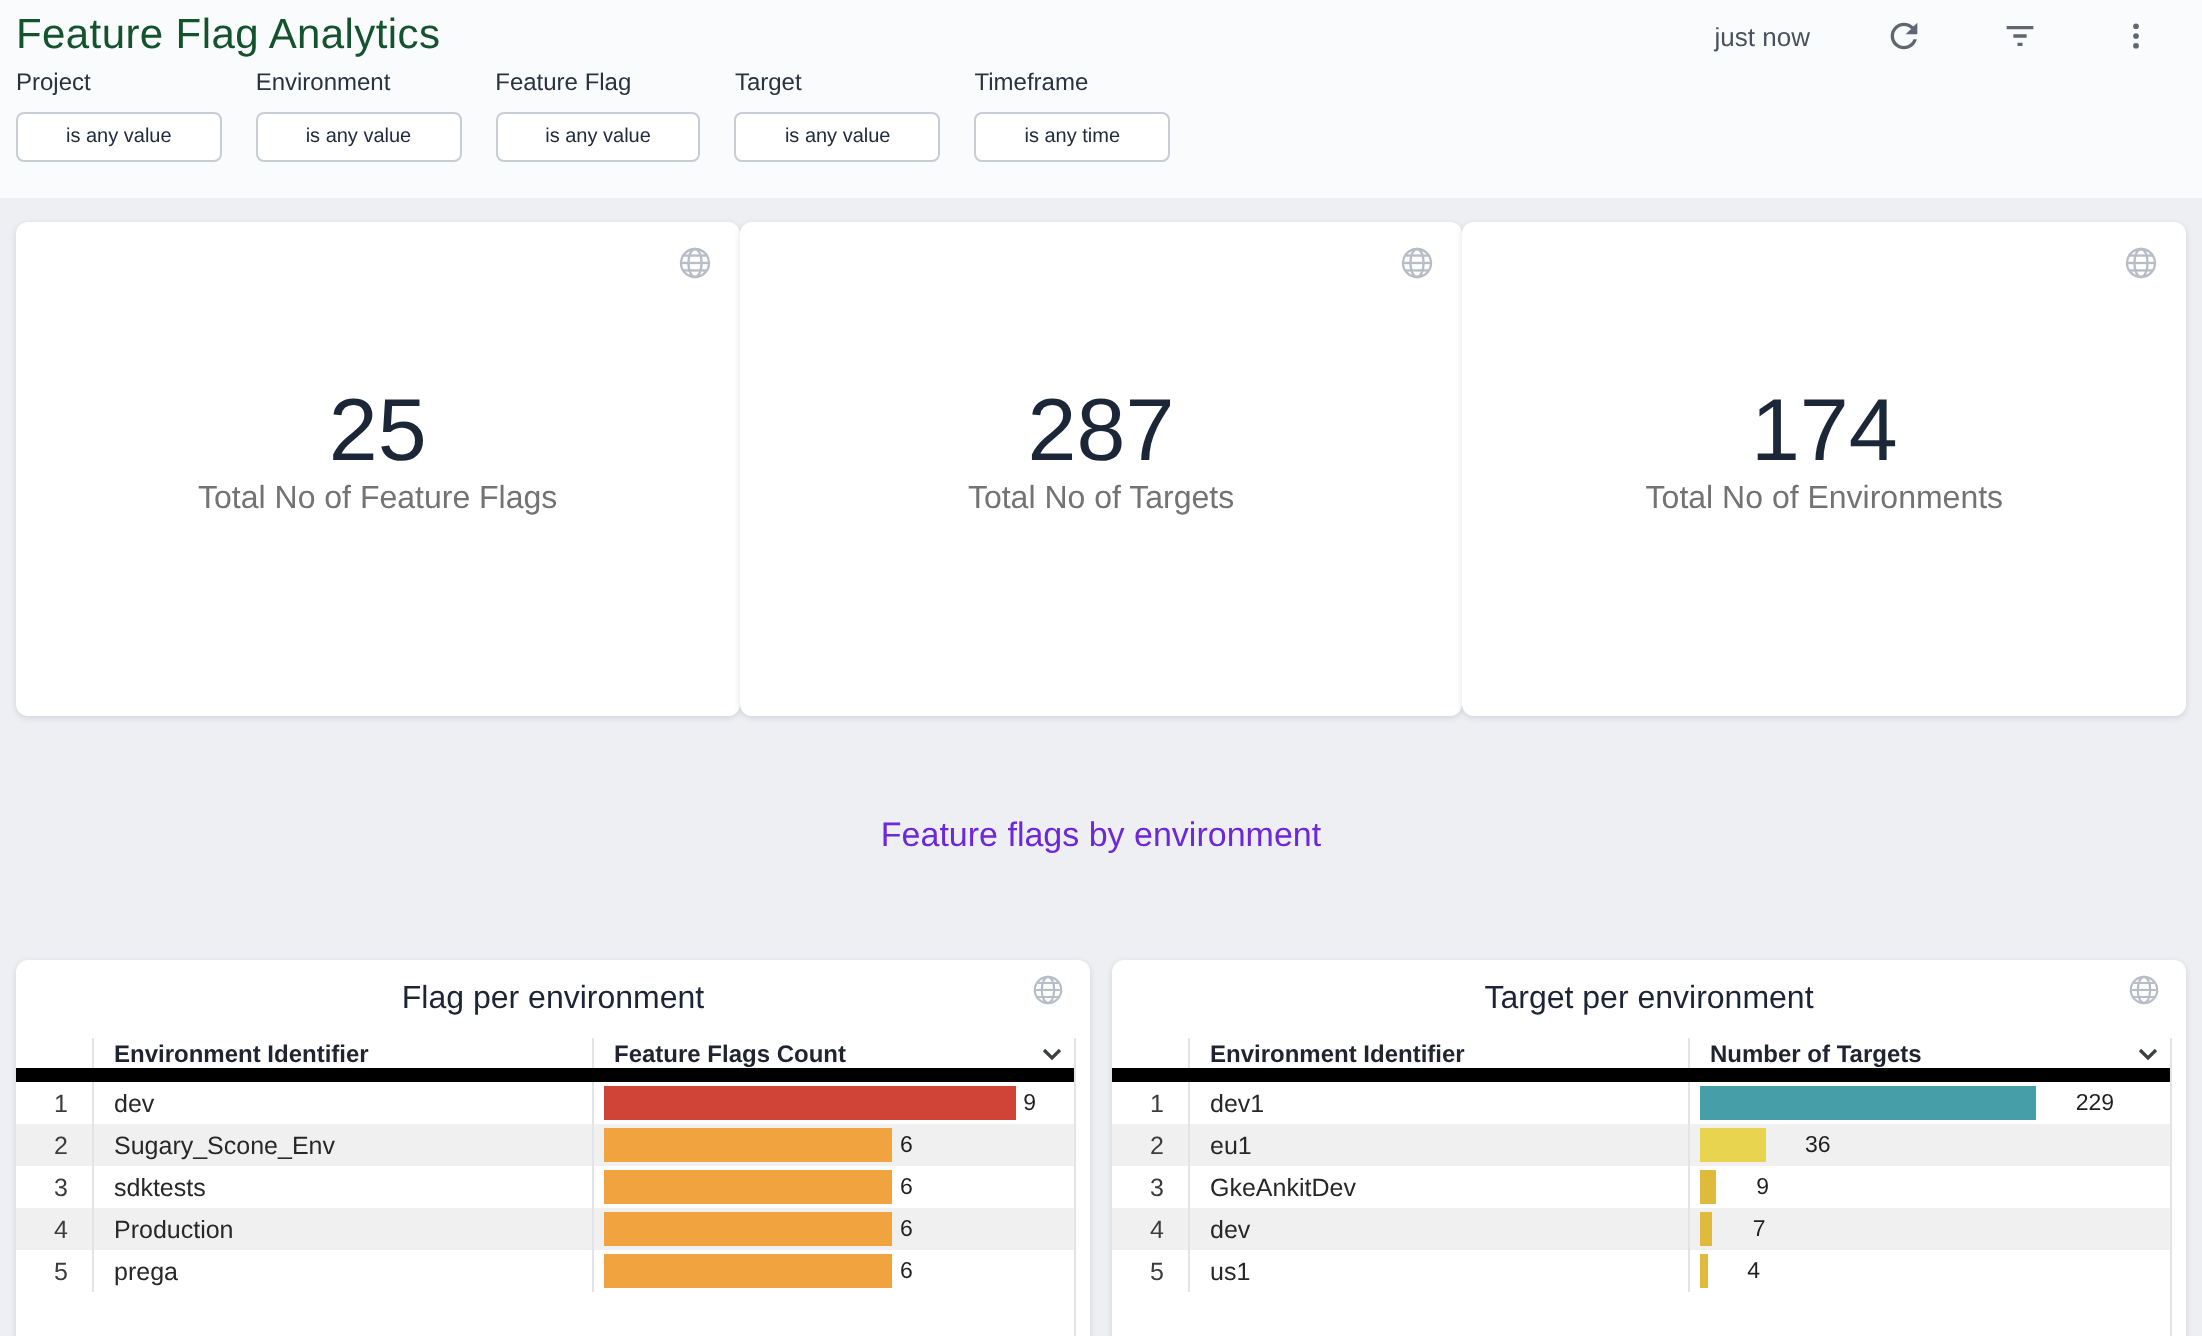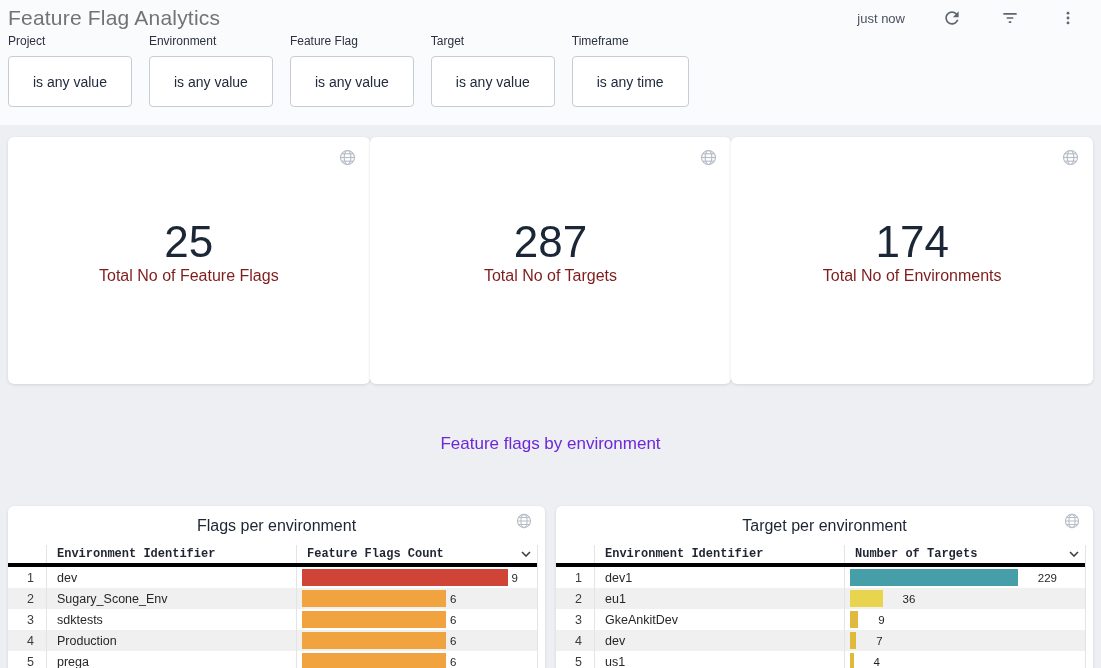--- a/index.html
+++ b/index.html
@@ -3,58 +3,58 @@
 <meta charset="utf-8">
 <style>
   * { margin:0; padding:0; box-sizing:border-box; }
   html,body { width:1101px; height:668px; }
   body { font-family:"Liberation Sans", sans-serif; background:#edeff3; overflow:hidden; }
   .page { position:relative; width:1101px; height:668px; background:#edeff3; }
 
   
   .topbar { background:#fafbfc; padding:6px 8px 18px 8px; }
   .title-row { display:flex; align-items:center; justify-content:space-between; }
-  h1.page-title { font-size:21px; font-weight:400; color:#737373; letter-spacing:.2px; }
+  h1.page-title { font-size:21px; font-weight:400; color:#14532d; letter-spacing:.2px; }
   .header-actions { display:flex; align-items:center; gap:36px; padding-right:14px; }
   .refreshed { font-size:13px; color:#4a515e; }
   .icon-btn { background:none; border:none; cursor:pointer; color:#5f6671; width:22px; height:22px;
               display:flex; align-items:center; justify-content:center; padding:0; }
   .icon-btn svg { display:block; }
 
   
   .filters { display:flex; gap:17px; margin-top:4px; }
   .filter-label { font-size:12px; color:#2a3240; margin-bottom:8px; }
-  .filter-value { background:#fff; border:1px solid #c8ccd5; border-radius:4px; height:51px;
-                  padding:0 24px; font-size:14px; color:#212b3c; cursor:pointer;
+  .filter-value { background:#fff; border:1px solid #c8ccd5; border-radius:4px; height:25px;
+                  padding:0 24px; font-size:10px; color:#212b3c; cursor:pointer;
                   font-family:"Liberation Sans", sans-serif; }
 
   
   .stats-row { display:flex; padding:12px 8px 0 8px; }
   .stat-card { position:relative; flex:1; height:247px; background:#fff; border-radius:6px;
                box-shadow:0 1px 3px rgba(40,50,70,.14); display:flex; flex-direction:column;
                align-items:center; justify-content:center; }
   .stat-card .inner { transform:translateY(-10px); text-align:center; }
   .stat-value { font-size:44px; font-weight:400; color:#1b2637; }
-  .stat-label { font-size:16px; color:#7f1d1d; }
+  .stat-label { font-size:16px; color:#737373; }
   .globe { position:absolute; top:12px; right:14px; }
   .globe svg { display:block; stroke:#b7bdc7; fill:none; stroke-width:1.1; }
 
   
   .section-title { text-align:center; font-size:17px; font-weight:400; color:#6d28d9; margin-top:50px; }
 
   
   .tables-row { display:flex; gap:11px; padding:0 8px; margin-top:52px; }
   .table-card { position:relative; flex:1; height:210px; background:#fff; border-radius:6px 6px 0 0;
                 box-shadow:0 1px 3px rgba(40,50,70,.14); overflow:hidden; }
   .card-title-bar { height:39px; display:flex; align-items:center; justify-content:center; position:relative; }
   .card-title-bar h3 { font-size:16px; font-weight:400; color:#1d2535; }
   .card-title-bar .globe { top:7px; right:13px; }
 
   .thead, .trow { display:grid; grid-template-columns:38px 250px 1fr; align-items:center; }
-  .thead { height:22px; border-bottom:4px solid #000000;font-family:Liberation Mono, monospace; }
+  .thead { height:22px; border-bottom:7px solid #000000; }
   .thead .c-name, .thead .c-val { font-size:12px; font-weight:bold; color:#1f2430; }
   .c-name, .c-val { border-left:1px solid #e2e4e8; height:100%; display:flex; align-items:center; }
   .c-idx { text-align:right; padding-right:12px; font-size:12.5px; color:#3c3c3c; }
   .c-name { padding-left:10px; font-size:12.5px; color:#272727; overflow:hidden; white-space:nowrap; }
   .thead .c-val { justify-content:space-between; padding:0 14px 0 10px; }
   .sort-chevron svg { display:block; stroke:#3c4043; fill:none; stroke-width:1.6; }
 
   .trow { height:21px; }
   .tbody .trow:nth-child(even) { background:#f0f0f1; }
   .trow .c-val { padding-left:5px; }
@@ -173,21 +173,21 @@
       </div>
     </section>
   </div>
 
   <h2 class="section-title">Feature flags by environment</h2>
 
   <div class="tables-row">
 
     <section class="table-card t0">
       <div class="card-title-bar">
-        <h3>Flags per environment</h3>
+        <h3>Flag per environment</h3>
         <span class="globe">
           <svg width="16" height="16" viewBox="0 0 16 16">
               <circle cx="8" cy="8" r="6.6"></circle>
               <ellipse cx="8" cy="8" rx="3.1" ry="6.6"></ellipse>
               <line x1="1.5" y1="8" x2="14.5" y2="8"></line>
               <line x1="2.7" y1="4.5" x2="13.3" y2="4.5"></line>
               <line x1="2.7" y1="11.5" x2="13.3" y2="11.5"></line>
             </svg>
         </span>
       </div>

